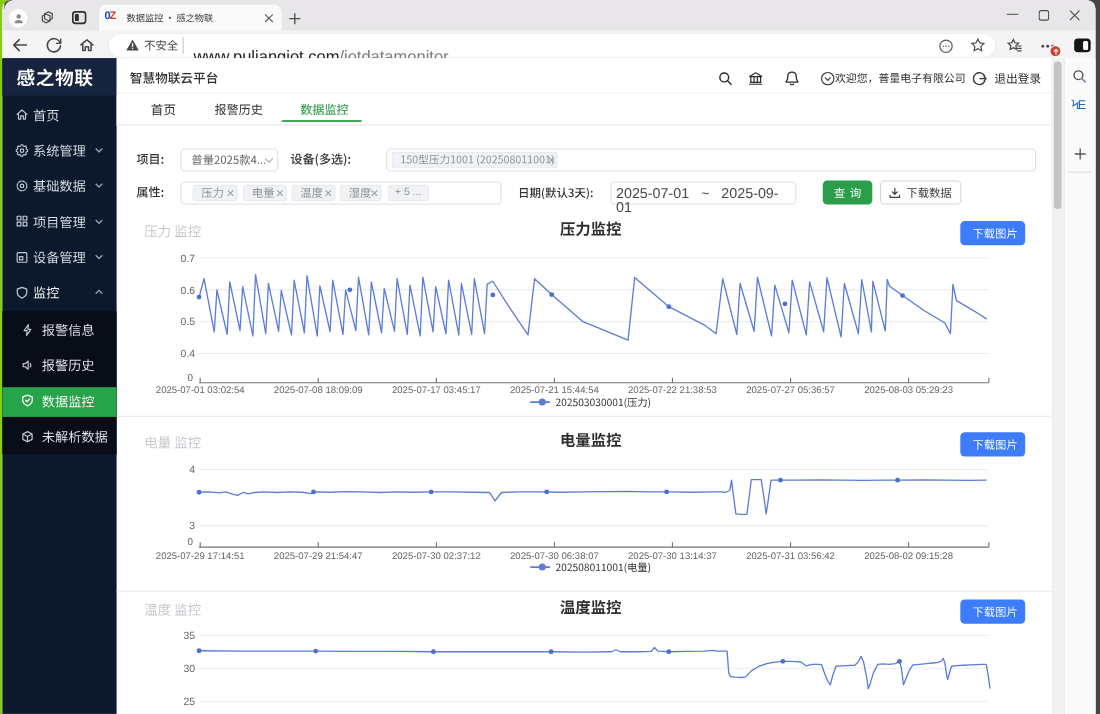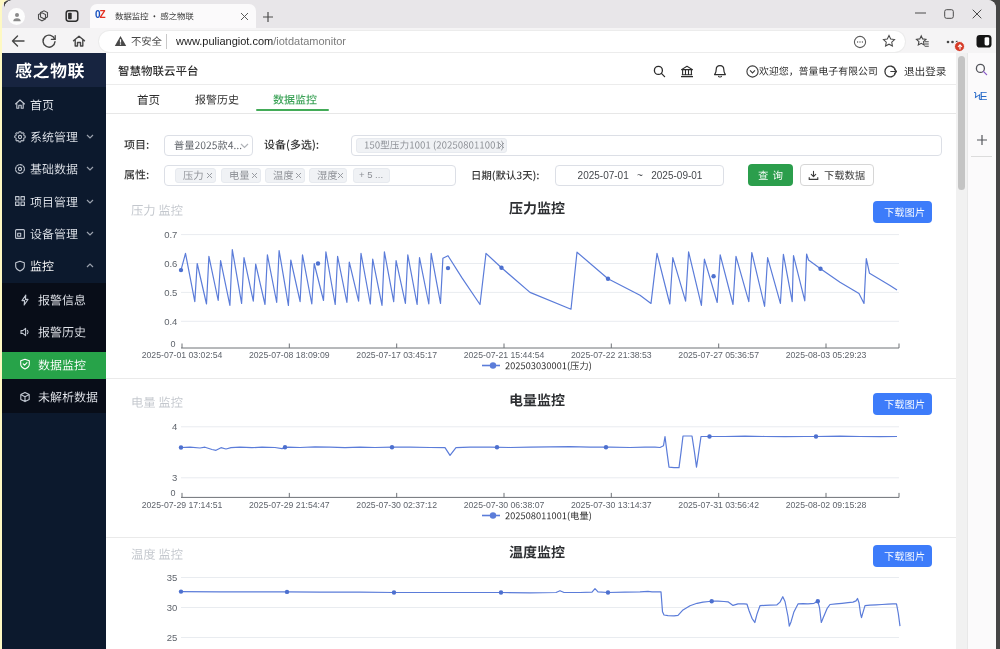--- a/index.html
+++ b/index.html
@@ -1,18 +1,18 @@
 <!DOCTYPE html>
 <html><head><meta charset="utf-8"><style>
 *{margin:0;padding:0;box-sizing:border-box}
 html,body{width:1000px;height:649px;overflow:hidden;font-family:"Liberation Sans",sans-serif;background:#454545}
 .abs{position:absolute}
 svg{display:block}
 </style></head><body>
-<div class="abs" style="left:0;top:0;width:924px;height:649px;background:#fef9c3">
+<div class="abs" style="left:0;top:0;width:924px;height:649px;background:#84cc16">
 <div class="abs" style="left:2px;top:0;width:994px;height:649px;background:#f5f4f5;border-radius:8px 8px 0 0;overflow:hidden">
 
 <div class="abs" style="left:0;top:0;width:994px;height:28px;background:#e8e6e9;border-radius:8px 8px 0 0"></div>
 <div class="abs" style="left:6px;top:8px;width:17px;height:17px;border-radius:50%;background:#fdfdfd"></div>
 <svg class="abs" style="left:9px;top:10.5px" width="12" height="12" viewBox="0 0 12 12">
         <circle cx="6" cy="4" r="2" fill="#8a8a8a"></circle>
         <path d="M2.3 10.2 a3.7 3 0 0 1 7.4 0 Z" fill="#8a8a8a"></path>
       </svg>
 <svg class="abs" style="left:34px;top:9px" width="14" height="14" viewBox="0 0 14 14" fill="none" stroke="#4c4c4c" stroke-width="1.1">
         <path d="M4.5 3.5 8 1.8 11.5 3.5 V8 L8 9.8 4.5 8 Z"></path>
@@ -56,21 +56,21 @@
 <div class="abs" style="left:97px;top:30.5px;width:806px;height:21.5px;background:#fff;border-radius:11px;box-shadow:0 0 0 1px #ececec"></div>
 <svg class="abs" style="left:112px;top:35px" width="13" height="12" viewBox="0 0 13 12">
         <path d="M6.5 1 12.2 11 H0.8 Z" fill="#494949"></path>
         <rect x="5.9" y="4.2" width="1.2" height="3.4" fill="#fff"></rect>
         <rect x="5.9" y="8.4" width="1.2" height="1.3" fill="#fff"></rect>
       </svg>
 <svg style="position:absolute;left:129.0px;top:36.1px;overflow:visible" width="31" height="14">
         <path d="M5.8 4.1C7 5 8.5 6.2 9.3 7L9.9 6.4C9.1 5.6 7.5 4.4 6.3 3.6ZM0.7 1.1V1.9H5.3C4.3 3.7 2.5 5.4 0.5 6.4C0.6 6.6 0.9 6.9 1 7.1C2.4 6.4 3.7 5.3 4.7 4.1V9.9H5.6V3C5.8 2.7 6.1 2.3 6.3 1.9H9.6V1.1Z M14.6 0.6C14.7 0.9 14.9 1.3 15 1.6H11.3V3.7H12V2.3H18.8V3.7H19.7V1.6H16C15.8 1.3 15.6 0.8 15.4 0.4ZM17.1 5.2C16.7 6 16.3 6.7 15.7 7.2C15 6.9 14.2 6.7 13.5 6.4C13.8 6.1 14 5.6 14.3 5.2ZM13.4 5.2C13 5.8 12.6 6.3 12.3 6.8C13.1 7.1 14.1 7.4 15 7.8C14 8.4 12.7 8.9 11.1 9.2C11.3 9.3 11.5 9.7 11.6 9.9C13.3 9.5 14.7 9 15.8 8.1C17.1 8.7 18.3 9.3 19.1 9.8L19.7 9.1C18.9 8.6 17.7 8.1 16.5 7.5C17.1 6.9 17.6 6.1 17.9 5.2H19.9V4.4H14.7C15 3.9 15.3 3.4 15.5 2.9L14.6 2.8C14.4 3.3 14.1 3.9 13.8 4.4H11V5.2Z M25.7 0.3C24.6 1.9 22.8 3.5 20.9 4.3C21.1 4.5 21.3 4.7 21.4 4.9C21.8 4.7 22.2 4.5 22.6 4.2V4.9H25.3V6.5H22.7V7.2H25.3V8.9H21.4V9.6H30.2V8.9H26.2V7.2H28.9V6.5H26.2V4.9H28.9V4.2C29.3 4.5 29.7 4.7 30.1 5C30.2 4.7 30.5 4.5 30.7 4.3C29 3.4 27.5 2.4 26.2 0.9L26.4 0.6ZM22.7 4.2C23.8 3.5 24.9 2.5 25.8 1.5C26.7 2.6 27.8 3.4 28.9 4.2Z" fill="#474747"></path>
       </svg>
 <div class="abs" style="left:164px;top:33.5px;width:1px;height:15px;background:#c9c9c9"></div>
-<div class="abs" style="left:174px;top:35px;font-size:11px;line-height:13px;color:#1c1c1c">www.puliangiot.com<span style="color:#7b7b7b">/iotdatamonitor</span></div>
+<div class="abs" style="left:174px;top:45px;font-size:15px;line-height:13px;color:#1c1c1c">www.puliangiot.com<span style="color:#7b7b7b">/iotdatamonitor</span></div>
 <svg class="abs" style="left:851px;top:34.5px" width="14" height="14" viewBox="0 0 14 14" fill="none" stroke="#5c5c5c" stroke-width="1.1">
         <circle cx="7" cy="7" r="5.6"></circle>
         <circle cx="4.6" cy="7" r="0.7" fill="#5c5c5c" stroke="none"></circle>
         <circle cx="7" cy="7" r="0.7" fill="#5c5c5c" stroke="none"></circle>
         <circle cx="9.4" cy="7" r="0.7" fill="#5c5c5c" stroke="none"></circle>
       </svg>
 <svg class="abs" style="left:880px;top:34px" width="14" height="14" viewBox="0 0 24 24" fill="none" stroke="#494949" stroke-width="1.8">
         <path d="M12 2.5 14.9 8.6 21.5 9.5 16.7 14.1 17.9 20.7 12 17.5 6.1 20.7 7.3 14.1 2.5 9.5 9.1 8.6 Z"></path>
       </svg>
 <svg class="abs" style="left:913px;top:34px" width="15" height="15" viewBox="0 0 24 24" fill="none" stroke="#494949" stroke-width="1.8">
@@ -272,21 +272,21 @@
       </svg>
 <svg class="abs" style="left:335px;top:171.5px" width="7" height="7" viewBox="0 0 7 7" stroke="#9a9da3" stroke-width="1">
         <path d="M1 1 6 6 M6 1 1 6"></path>
       </svg>
 <div class="abs" style="left:351px;top:167.5px;width:37px;height:15px;background:#f0f2f5;border:1px solid #e7eaef;border-radius:3px"></div>
 <div class="abs" style="left:357px;top:168px;width:30px;font-size:9.5px;line-height:14px;color:#8d9096">+ 5 ...</div>
 <svg style="position:absolute;left:469.0px;top:169.6px;overflow:visible" width="68" height="15">
         <path d="M2.7 5.6H7.7V8.2H2.7ZM2.7 4.6V2H7.7V4.6ZM1.7 1V9.9H2.7V9.2H7.7V9.9H8.7V1Z M12.1 7.7C11.8 8.3 11.3 9 10.7 9.5C11 9.6 11.3 9.9 11.5 10C12.1 9.5 12.7 8.7 13.1 7.9ZM13.7 8.1C14.1 8.5 14.5 9.2 14.7 9.7L15.5 9.2C15.3 8.8 14.8 8.1 14.4 7.6ZM19.1 1.8V3.2H17.3V1.8ZM16.4 0.9V4.7C16.4 6.2 16.3 8.1 15.5 9.5C15.7 9.6 16.1 9.9 16.2 10.1C16.8 9.1 17.1 7.8 17.2 6.5H19.1V8.9C19.1 9 19.1 9.1 18.9 9.1C18.8 9.1 18.3 9.1 17.8 9.1C17.9 9.3 18 9.7 18 10C18.8 10 19.3 10 19.7 9.8C20 9.7 20.1 9.4 20.1 8.9V0.9ZM19.1 4.1V5.6H17.3L17.3 4.7V4.1ZM14.3 0.5V1.7H12.6V0.5H11.7V1.7H10.9V2.5H11.7V6.6H10.8V7.5H15.9V6.6H15.2V2.5H15.9V1.7H15.2V0.5ZM12.6 2.5H14.3V3.3H12.6ZM12.6 4.1H14.3V5H12.6ZM12.6 5.8H14.3V6.6H12.6Z M23.3 11.2 24 10.9C23.1 9.4 22.7 7.6 22.7 5.9C22.7 4.2 23.1 2.4 24 0.9L23.3 0.6C22.3 2.2 21.7 3.8 21.7 5.9C21.7 8 22.3 9.6 23.3 11.2Z M26.2 1.9C26.4 2.4 26.5 3 26.5 3.5L27 3.3C27 2.9 26.8 2.3 26.7 1.8ZM26.6 8C26.7 8.5 26.7 9.3 26.7 9.8L27.3 9.7C27.4 9.2 27.3 8.5 27.2 7.9ZM27.6 7.9C27.8 8.5 27.9 9.1 27.9 9.6L28.5 9.4C28.5 9 28.4 8.3 28.2 7.8ZM28.6 7.9C28.8 8.3 29 8.8 29 9.2L29.7 8.9C29.6 8.6 29.4 8.1 29.2 7.7ZM25.7 7.7C25.5 8.3 25.2 9.1 24.9 9.6L25.5 9.9C25.8 9.4 26.1 8.6 26.3 8ZM28.3 1.8C28.2 2.2 28 3 27.9 3.4L28.3 3.5C28.4 3.1 28.7 2.5 28.8 2ZM31.6 0.4V2.9V3.3H29.9V4.3H31.5C31.4 5.9 30.9 7.8 29.4 9.4C29.7 9.6 30 9.8 30.2 10C31.2 8.8 31.8 7.5 32.1 6.2C32.5 7.8 33.1 9.1 34.1 10C34.2 9.7 34.5 9.4 34.7 9.2C33.5 8.3 32.8 6.4 32.4 4.3H34.4V3.3H32.4V2.9V1.2C32.8 1.8 33.3 2.5 33.5 2.9L34.2 2.5C34 2.1 33.4 1.4 33 0.9L32.4 1.2V0.4ZM26.1 1.4H27.2V3.8H26.1ZM27.8 1.4H28.8V3.8H27.8ZM25.4 5.2V5.9H27.1V6.6L25.1 6.7L25.2 7.6C26.4 7.5 28.1 7.4 29.7 7.3L29.7 6.5L27.9 6.6V5.9H29.6V5.2H27.9V4.5H29.6V0.7H25.4V4.5H27.1V5.2Z M36.3 1.2C36.8 1.6 37.5 2.3 37.9 2.7L38.6 2C38.2 1.6 37.4 1 36.9 0.5ZM41.3 0.4C41.3 3.9 41.3 7.4 38.7 9.3C39 9.5 39.3 9.8 39.4 10C40.8 9 41.5 7.7 41.8 6.1C42.2 7.5 43 9.1 44.3 10C44.5 9.8 44.8 9.5 45 9.3C42.7 7.8 42.3 4.5 42.2 3.5C42.3 2.5 42.3 1.4 42.3 0.4ZM35.3 3.6V4.6H37V7.9C37 8.5 36.7 8.8 36.4 9C36.6 9.2 36.9 9.5 37 9.7C37.1 9.5 37.4 9.2 39.4 7.8C39.3 7.6 39.2 7.3 39.1 7L38 7.8V3.6Z M48.1 9.3C49.5 9.3 50.6 8.5 50.6 7.1C50.6 6.1 50 5.4 49.1 5.2V5.1C49.9 4.8 50.4 4.2 50.4 3.3C50.4 2.1 49.4 1.4 48 1.4C47.2 1.4 46.5 1.7 45.9 2.3L46.5 3C46.9 2.6 47.4 2.3 48 2.3C48.7 2.3 49.2 2.7 49.2 3.4C49.2 4.2 48.7 4.7 47.2 4.7V5.6C48.9 5.6 49.4 6.2 49.4 7C49.4 7.8 48.8 8.3 48 8.3C47.2 8.3 46.6 7.9 46.2 7.5L45.6 8.2C46.1 8.8 46.9 9.3 48.1 9.3Z M51.9 4.3V5.3H55.6C55.2 6.7 54.2 8.2 51.6 9.2C51.8 9.3 52.1 9.8 52.2 10C54.8 9 55.9 7.6 56.5 6.1C57.3 8 58.6 9.3 60.7 10C60.8 9.7 61.1 9.3 61.3 9.1C59.2 8.5 57.9 7.1 57.1 5.3H61V4.3H56.8C56.9 4 56.9 3.6 56.9 3.3V2.1H60.5V1.1H52.3V2.1H55.8V3.3C55.8 3.6 55.8 3.9 55.8 4.3Z M62.9 11.2C63.8 9.6 64.4 8 64.4 5.9C64.4 3.8 63.8 2.2 62.9 0.6L62.1 0.9C63 2.4 63.4 4.2 63.4 5.9C63.4 7.6 63 9.4 62.1 10.9Z M66.9 5.2C67.3 5.2 67.7 4.9 67.7 4.4C67.7 3.9 67.3 3.5 66.9 3.5C66.4 3.5 66.1 3.9 66.1 4.4C66.1 4.9 66.4 5.2 66.9 5.2ZM66.9 9.3C67.3 9.3 67.7 8.9 67.7 8.4C67.7 8 67.3 7.6 66.9 7.6C66.4 7.6 66.1 8 66.1 8.4C66.1 8.9 66.4 9.3 66.9 9.3Z" fill="#333333"></path>
       </svg>
 <div class="abs" style="left:553px;top:164.5px;width:169px;height:21px;border:1px solid #dcdfe6;border-radius:4px;background:#fff"></div>
-<div class="abs" style="left:558px;top:169px;width:160px;text-align:center;font-size:10px;line-height:13px;color:#45484d">2025-07-01&nbsp;&nbsp;&nbsp;~&nbsp;&nbsp;&nbsp;2025-09-01</div>
+<div class="abs" style="left:558px;top:169px;width:160px;text-align:left;font-size:13px;line-height:13px;color:#45484d">2025-07-01&nbsp;&nbsp;&nbsp;~&nbsp;&nbsp;&nbsp;2025-09-01</div>
 <div class="abs" style="left:746px;top:164px;width:44.5px;height:22px;background:#2b9e4c;border-radius:4px"></div>
 <svg style="position:absolute;left:756.0px;top:170.0px;overflow:visible" width="29" height="15">
         <path d="M3.1 7H7.4V7.8H3.1ZM3.1 5.5H7.4V6.4H3.1ZM2.3 5V8.4H8.2V5ZM0.8 9V9.7H9.8V9ZM4.8 0.4V1.8H0.6V2.4H4C3.1 3.4 1.7 4.3 0.4 4.8C0.5 4.9 0.8 5.2 0.9 5.4C2.3 4.9 3.9 3.7 4.8 2.5V4.7H5.6V2.5C6.6 3.7 8.1 4.8 9.6 5.3C9.7 5.1 9.9 4.8 10.1 4.7C8.8 4.3 7.4 3.4 6.5 2.4H9.9V1.8H5.6V0.4Z M15.7 1.1C16.2 1.6 16.8 2.3 17.1 2.7L17.7 2.2C17.4 1.8 16.8 1.1 16.2 0.6ZM14.9 3.7V4.5H16.4V8.1C16.4 8.5 16.1 8.9 15.9 9C16.1 9.1 16.3 9.5 16.3 9.7C16.5 9.5 16.8 9.2 18.5 7.9C18.5 7.7 18.3 7.4 18.3 7.2L17.2 8V3.7ZM19.8 0.4C19.4 1.8 18.6 3.1 17.8 3.9C18 4 18.3 4.3 18.5 4.4C18.9 4 19.3 3.4 19.7 2.7H23.6C23.5 7.1 23.3 8.8 22.9 9.1C22.8 9.3 22.7 9.3 22.5 9.3C22.3 9.3 21.7 9.3 21.1 9.3C21.2 9.5 21.3 9.8 21.3 10C21.9 10 22.5 10.1 22.8 10C23.2 10 23.4 9.9 23.6 9.6C24.1 9.1 24.2 7.4 24.4 2.4C24.4 2.3 24.4 2 24.4 2H20.1C20.3 1.6 20.5 1.1 20.6 0.6ZM21.6 6.2V7.3H19.7V6.2ZM21.6 5.5H19.7V4.4H21.6ZM19 3.7V8.6H19.7V8H22.3V3.7Z" fill="#ffffff"></path>
       </svg>
 <div class="abs" style="left:798px;top:164px;width:74px;height:22px;background:#fff;border:1px solid #d6d6d6;border-radius:4px"></div>
 <svg class="abs" style="left:806px;top:169.5px" width="11" height="11" viewBox="0 0 11 11" fill="none" stroke="#3c3c3c" stroke-width="1.1" stroke-linecap="round" stroke-linejoin="round">
         <path d="M5.5 1.2 V6.4 M3.3 4.4 5.5 6.6 7.7 4.4 M1.2 7.6 V9.4 H9.8 V7.6"></path>
       </svg>
 <svg style="position:absolute;left:822.0px;top:170.1px;overflow:visible" width="41" height="14">
         <path d="M0.6 1.2V1.9H4.5V9.9H5.4V4.4C6.5 5.1 7.9 5.9 8.6 6.5L9.2 5.8C8.4 5.2 6.7 4.2 5.5 3.6L5.4 3.8V1.9H9.7V1.2Z M17.9 1C18.4 1.4 18.9 2 19.1 2.3L19.7 1.9C19.5 1.5 18.9 1 18.4 0.6ZM18.9 3.9C18.7 4.9 18.3 5.8 17.8 6.7C17.6 5.8 17.5 4.7 17.4 3.4H20.1V2.7H17.4C17.3 2 17.3 1.2 17.3 0.4H16.6C16.6 1.2 16.6 2 16.6 2.7H14.1V1.9H15.9V1.2H14.1V0.4H13.3V1.2H11.4V1.9H13.3V2.7H10.9V3.4H16.7C16.8 5 17 6.5 17.3 7.6C16.8 8.3 16.2 8.9 15.5 9.4C15.7 9.5 15.9 9.7 16.1 9.9C16.6 9.5 17.1 9 17.6 8.4C17.9 9.3 18.4 9.8 19.1 9.8C19.8 9.8 20.1 9.3 20.2 7.8C20 7.7 19.8 7.6 19.6 7.4C19.5 8.6 19.4 9.1 19.2 9.1C18.7 9.1 18.4 8.5 18.1 7.7C18.7 6.6 19.3 5.4 19.6 4.1ZM11 8.1 11.1 8.8 13.7 8.6V9.8H14.5V8.5L16.3 8.3V7.7L14.5 7.8V6.9H16.1V6.2H14.5V5.4H13.7V6.2H12.3C12.5 5.9 12.7 5.5 13 5H16.3V4.4H13.3C13.4 4.1 13.5 3.9 13.6 3.6L12.8 3.4C12.7 3.7 12.6 4.1 12.5 4.4H11V5H12.2C12 5.4 11.9 5.7 11.8 5.8C11.6 6.1 11.5 6.3 11.3 6.3C11.4 6.5 11.5 6.8 11.5 7C11.6 6.9 11.9 6.9 12.4 6.9H13.7V7.9Z M25.2 0.6C25 1 24.6 1.6 24.4 2L24.9 2.2C25.2 1.9 25.5 1.4 25.8 0.9ZM21.5 0.9C21.8 1.3 22.1 1.9 22.1 2.3L22.7 2C22.6 1.6 22.4 1.1 22.1 0.7ZM24.8 6.4C24.6 6.9 24.3 7.4 23.9 7.8C23.5 7.6 23.1 7.4 22.7 7.2C22.8 7 23 6.7 23.1 6.4ZM21.7 7.5C22.2 7.7 22.8 7.9 23.3 8.2C22.7 8.7 21.9 9 21 9.2C21.2 9.4 21.3 9.6 21.4 9.8C22.3 9.5 23.2 9.1 24 8.5C24.3 8.8 24.6 9 24.8 9.1L25.3 8.6C25.1 8.5 24.8 8.3 24.5 8.1C25 7.5 25.4 6.8 25.7 5.9L25.3 5.7L25.2 5.7H23.5L23.7 5.2L23 5.1C22.9 5.3 22.8 5.5 22.7 5.7H21.3V6.4H22.4C22.2 6.8 21.9 7.2 21.7 7.5ZM23.2 0.4V2.3H21.1V3H23C22.5 3.6 21.7 4.3 21 4.6C21.2 4.7 21.3 5 21.4 5.2C22.1 4.8 22.7 4.3 23.2 3.6V4.9H24V3.5C24.5 3.9 25.1 4.3 25.3 4.6L25.8 4C25.5 3.9 24.6 3.3 24.1 3H26.1V2.3H24V0.4ZM27.1 0.5C26.8 2.3 26.4 4 25.6 5.1C25.7 5.2 26 5.5 26.1 5.6C26.4 5.2 26.6 4.8 26.8 4.3C27.1 5.3 27.4 6.2 27.7 7C27.2 8 26.4 8.7 25.2 9.3C25.4 9.4 25.6 9.8 25.7 9.9C26.7 9.4 27.5 8.6 28.1 7.7C28.6 8.6 29.3 9.3 30.1 9.8C30.2 9.6 30.4 9.3 30.6 9.2C29.7 8.7 29.1 8 28.5 7C29.1 6 29.4 4.7 29.7 3.1H30.4V2.4H27.4C27.6 1.8 27.7 1.2 27.8 0.6ZM28.9 3.1C28.8 4.3 28.5 5.3 28.1 6.2C27.8 5.3 27.5 4.2 27.3 3.1Z M35.9 6.6V9.9H36.6V9.5H39.7V9.9H40.4V6.6H38.5V5.3H40.8V4.7H38.5V3.5H40.4V0.9H35V4C35 5.6 34.9 7.9 33.8 9.4C34 9.5 34.3 9.8 34.4 9.9C35.3 8.6 35.6 6.9 35.7 5.3H37.7V6.6ZM35.7 1.5H39.7V2.9H35.7ZM35.7 3.5H37.7V4.7H35.7L35.7 4ZM36.6 8.8V7.3H39.7V8.8ZM32.6 0.4V2.5H31.3V3.2H32.6V5.5C32.1 5.6 31.6 5.8 31.2 5.9L31.4 6.6L32.6 6.3V8.9C32.6 9.1 32.6 9.1 32.4 9.1C32.3 9.1 31.9 9.1 31.5 9.1C31.6 9.3 31.7 9.6 31.7 9.8C32.3 9.8 32.7 9.8 33 9.7C33.2 9.6 33.3 9.3 33.3 8.9V6L34.5 5.6L34.4 4.9L33.3 5.3V3.2H34.5V2.5H33.3V0.4Z" fill="#3c3c3c"></path>

